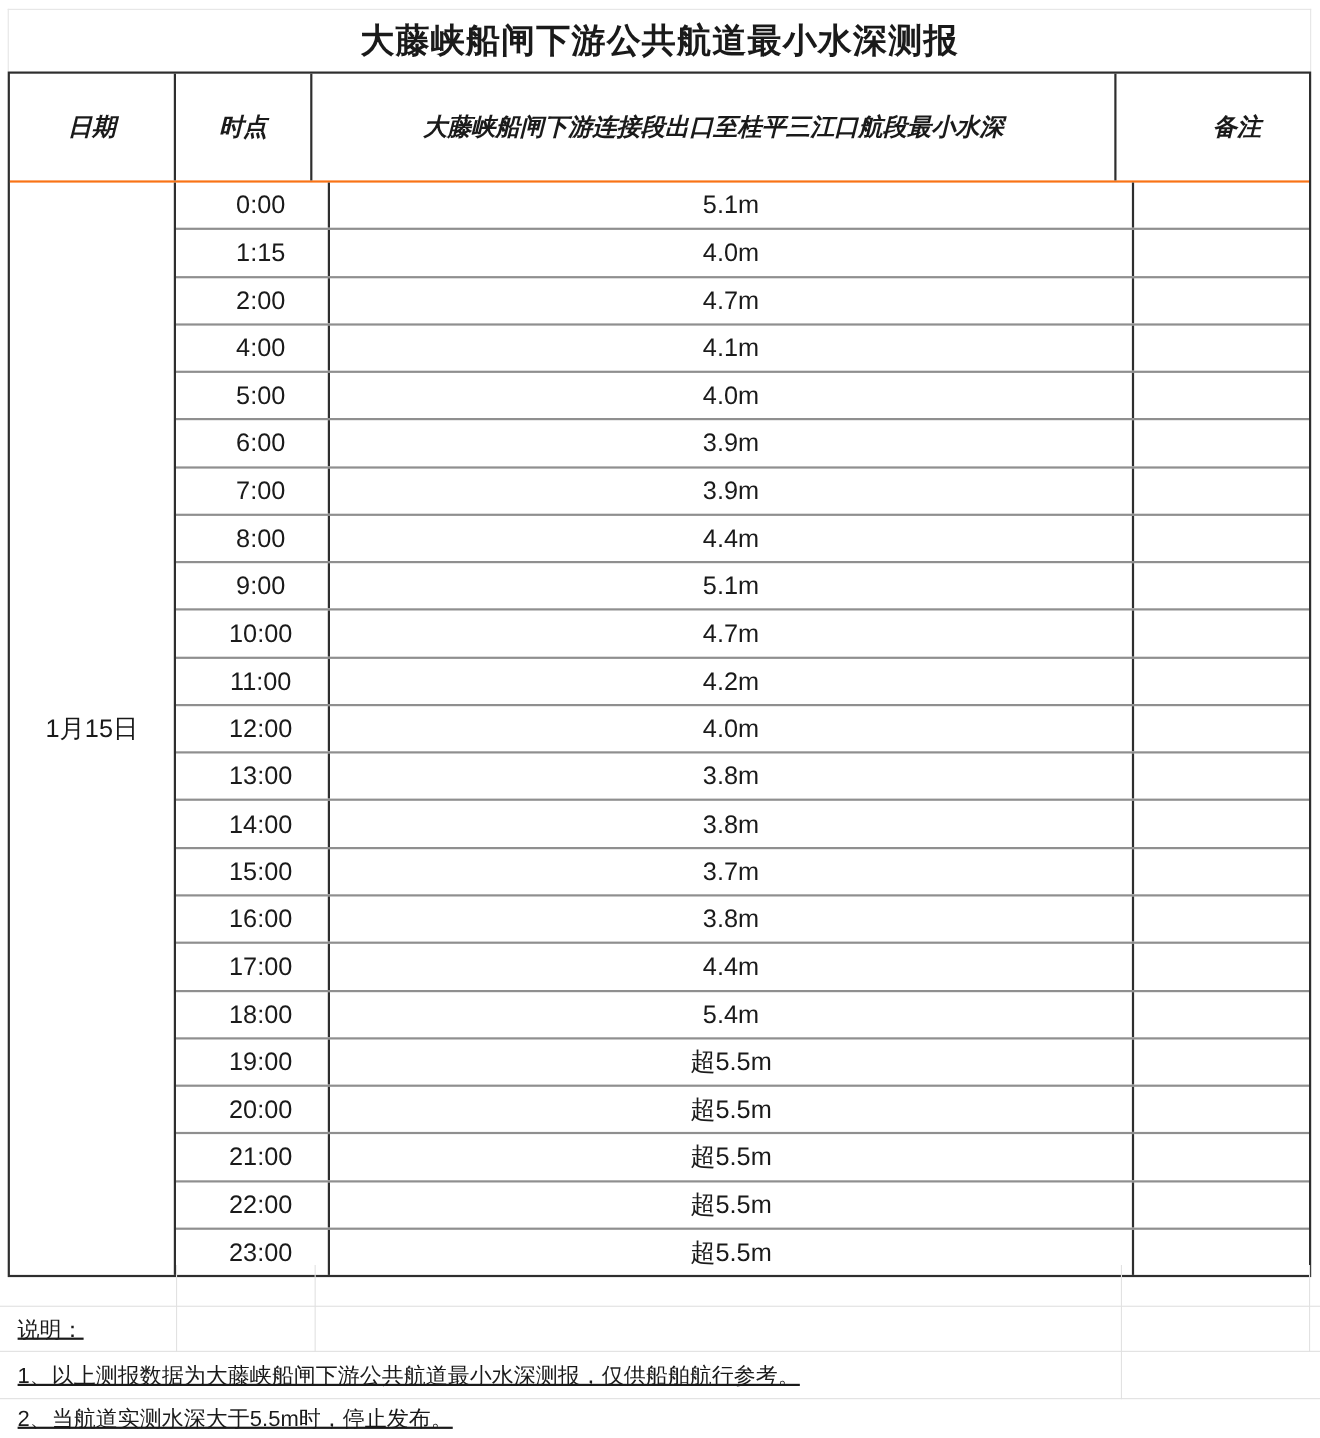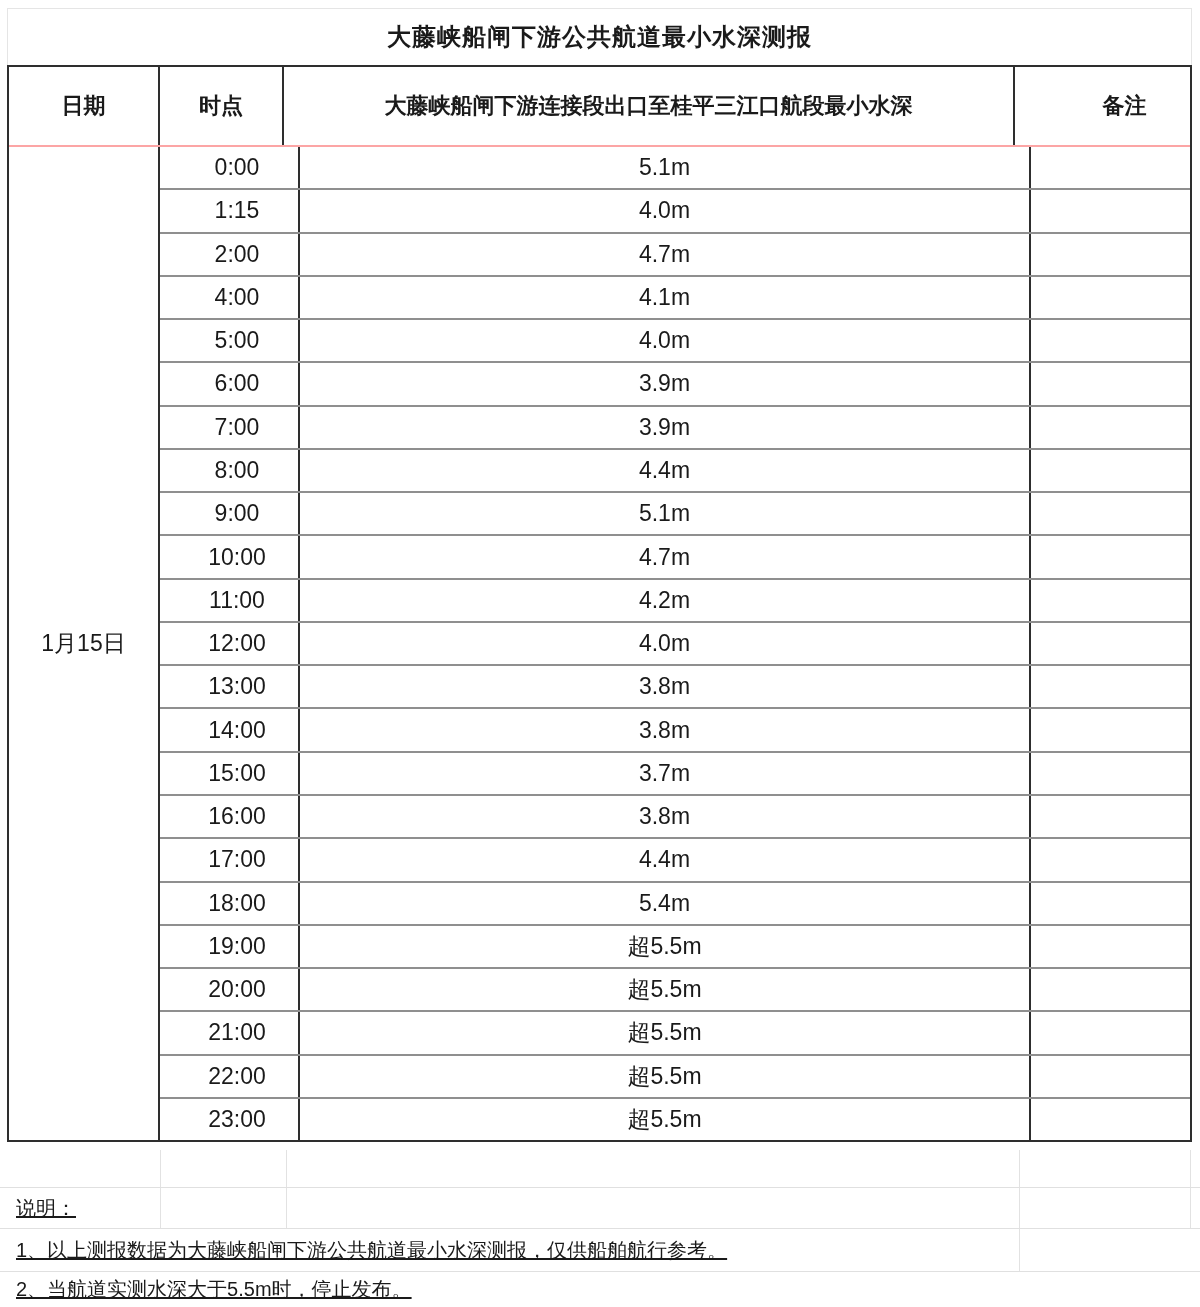--- a/index.html
+++ b/index.html
@@ -12,26 +12,26 @@
     overflow: hidden;
   }
   .sheet { position: absolute; left: 7px; top: 8px; width: 1185px; }
 
   .title-band {
     height: 57px;
     border: 1px solid #e5e5e5;
     border-bottom: none;
     background: #ffffff;
     display: flex; align-items: center; justify-content: center;
-    font-size: 24px; font-weight: 700; letter-spacing: 1px;
+    font-size: 31px; font-weight: 700; letter-spacing: 1px;
   }
 
   .grid { border: 2px solid #2e2e2e; background: #ffffff; }
 
-  .hrow { display: flex; height: 80px; border-bottom: 2px solid #fca5a5; }
+  .hrow { display: flex; height: 99px; border-bottom: 2px solid #f97316; font-style: italic; }
   .hcell {
     display: flex; align-items: center; justify-content: center;
     font-size: 22px; font-weight: 600; text-align: center;
   }
   .c-date   { width: 151px; border-right: 2px solid #2e2e2e; }
   .c-time   { width: 124px; border-right: 2px solid #2e2e2e; }
   .c-depth  { width: 731px; border-right: 2px solid #2e2e2e; }
   .c-remark { flex: 1; margin-left: 44px; }
 
   .tbody { display: flex; height: 993px; }

